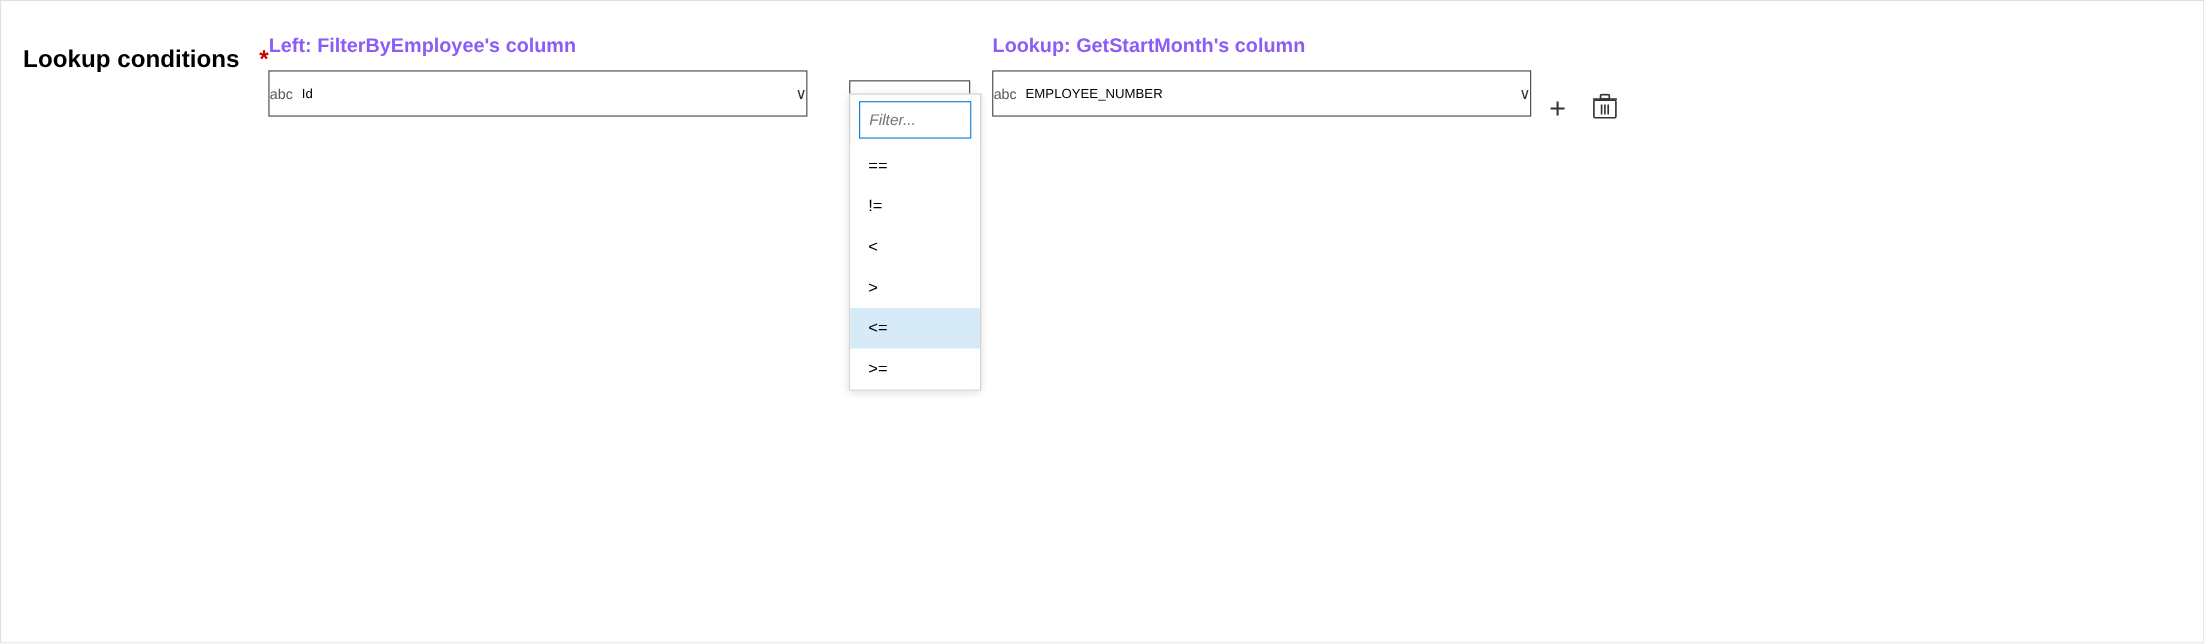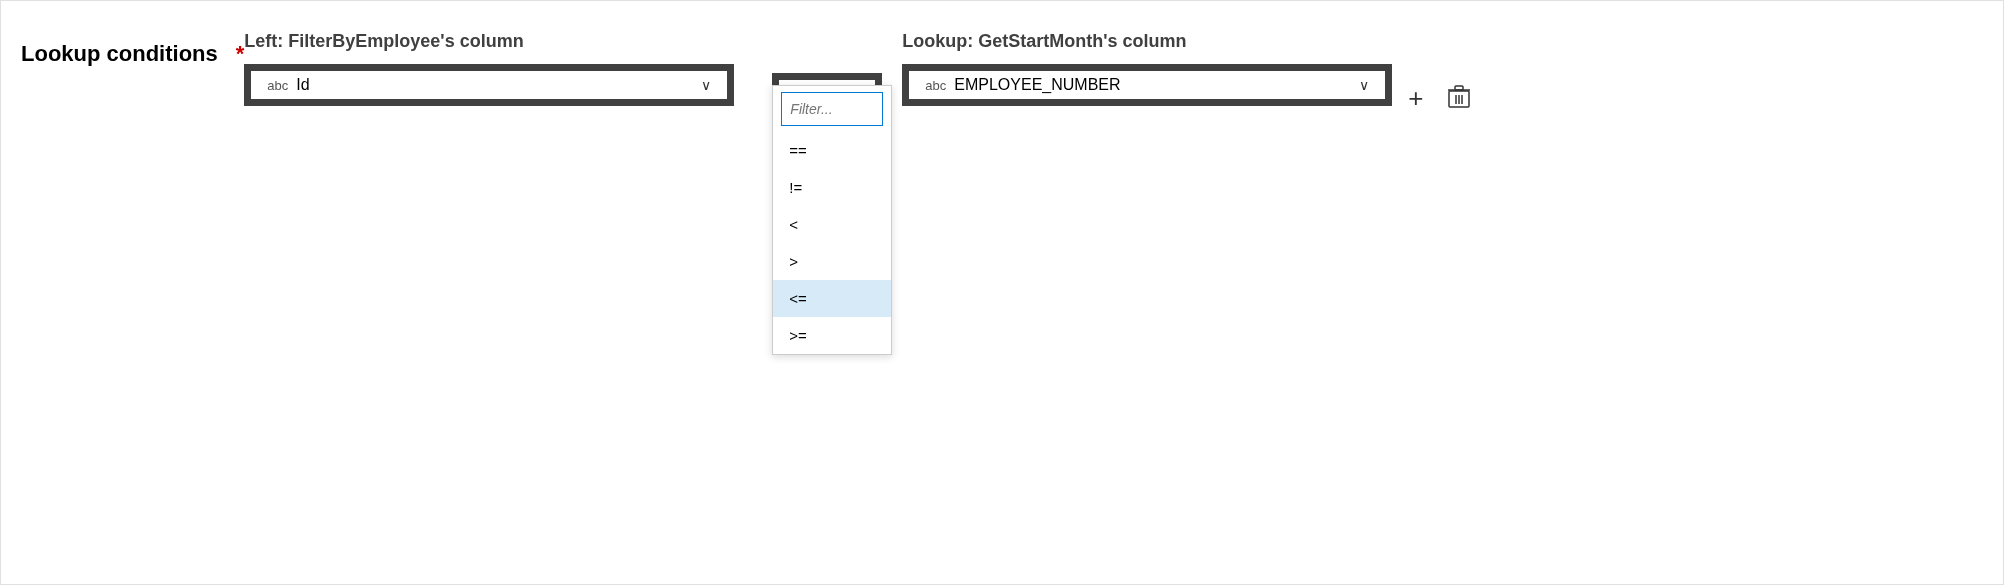--- a/index.html
+++ b/index.html
@@ -59,37 +59,37 @@
     .left-section {
       display: flex;
       flex-direction: column;
       flex: 0 0 auto;
       min-width: 520px;
     }
 
     .section-title {
       font-size: 18px;
       font-weight: 600;
-      color: #404040;
+      color: #8b5cf6;
       margin-bottom: 12px;
     }
 
     .dropdown-row {
       display: flex;
       align-items: center;
       gap: 0;
     }
 
     .dropdown-select {
       display: flex;
       align-items: center;
-      border: 7px solid #404040;
+      border: 1px solid #404040;
       background: #fff;
       height: 42px;
-      padding: 0 16px;
+      padding: 0 0;
       cursor: pointer;
       gap: 8px;
       position: relative;
     }
 
     .left-dropdown {
       width: 490px;
     }
 
     .operator-dropdown {
@@ -98,21 +98,21 @@
     }
 
     .type-badge {
       font-size: 13px;
       color: #555;
       font-style: normal;
       flex-shrink: 0;
     }
 
     .dropdown-value {
-      font-size: 16px;
+      font-size: 12px;
       color: #000;
       flex: 1;
     }
 
     .dropdown-chevron {
       font-size: 14px;
       color: #333;
       flex-shrink: 0;
     }
 

